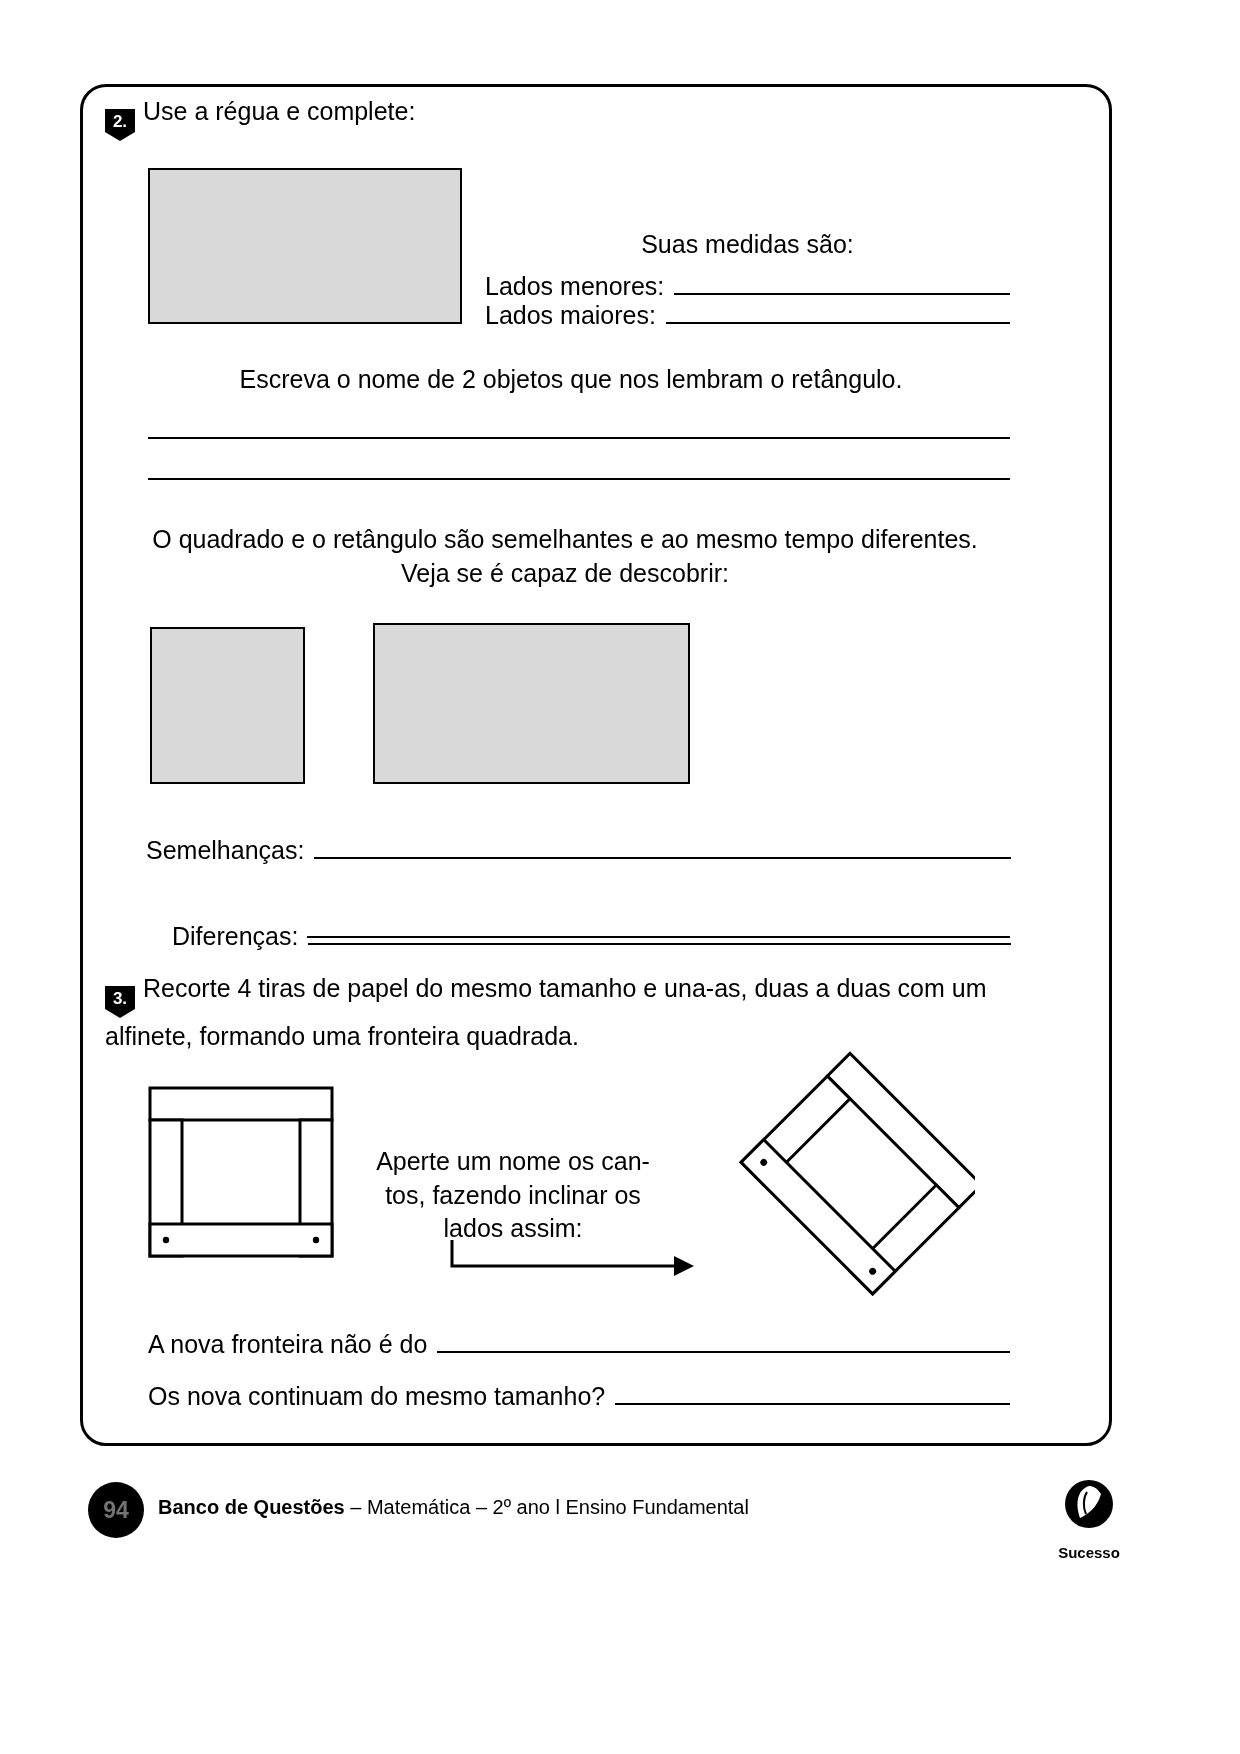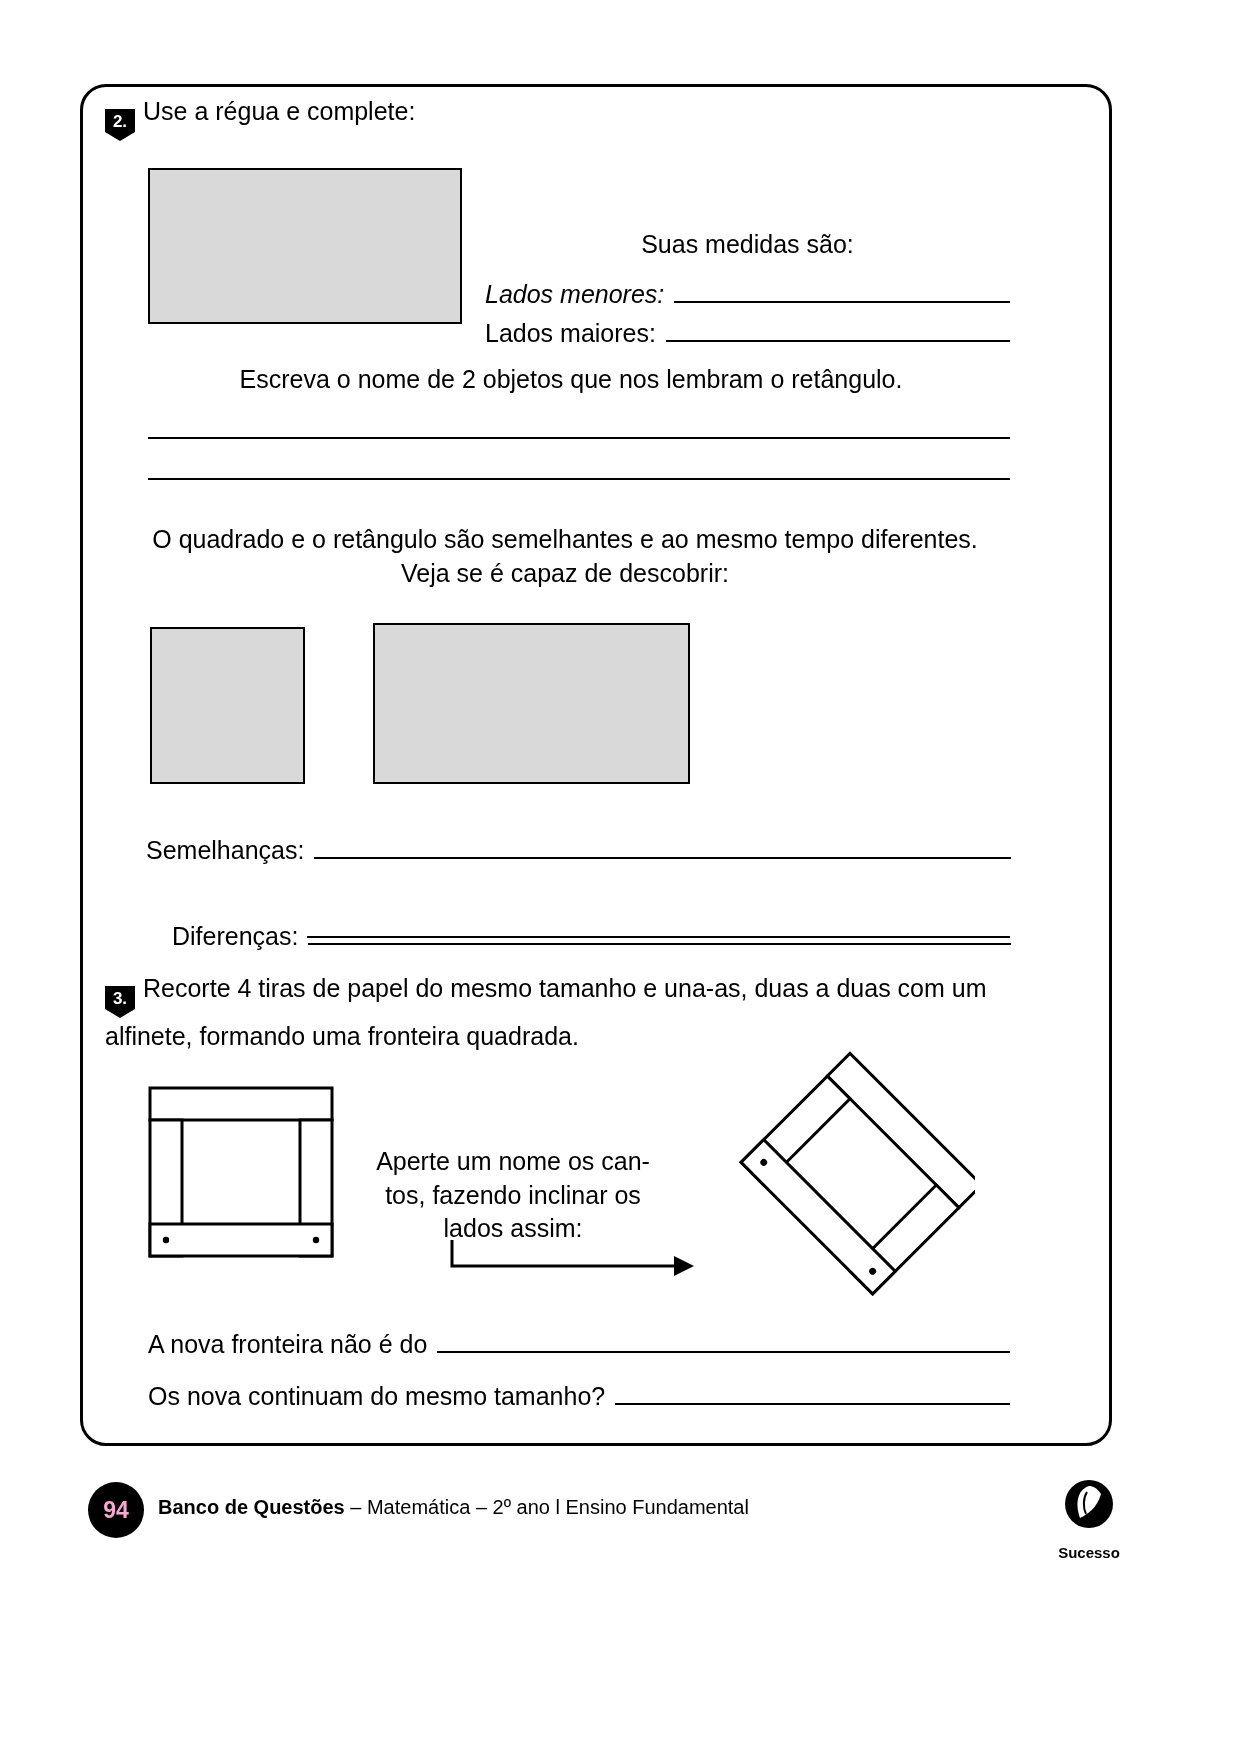--- a/index.html
+++ b/index.html
@@ -98,21 +98,21 @@
     height: 70px;
   }
   .page-num {
     position: absolute;
     left: 8px;
     top: 4px;
     width: 56px;
     height: 56px;
     border-radius: 50%;
     background: #000;
-    color: #f9a8d4;
+    color: #737373;
     font-size: 23px;
     font-weight: bold;
     display: flex;
     align-items: center;
     justify-content: center;
   }
   .footer-text {
     position: absolute;
     left: 78px;
     top: 18px;
@@ -147,26 +147,26 @@
   <p class="q-line">
     <span class="badge">2.</span><span>Use a régua e complete:</span>
   </p>
 </div>
 
 <div class="shape abs" style="left:148px; top:168px; width:314px; height:156px;"></div>
 
 <div class="abs" style="left:485px; top:228px; width:525px;">
   <div class="body-text">Suas medidas são:</div>
 
-  <div class="fill-row" style="margin-top:18px;font-style:italic;">
+  <div class="fill-row" style="margin-top:10px;">
     <span class="lbl">Lados menores:</span>
     <span class="ln"></span>
   </div>
 
-  <div class="fill-row" style="margin-top:10px;">
+  <div class="fill-row" style="margin-top:0;">
     <span class="lbl">Lados maiores:</span>
     <span class="ln"></span>
   </div>
 </div>
 
 <div class="abs" style="left:136px; top:363px; width:870px;">
   <div class="body-text">Escreva o nome de 2 objetos que nos lembram o retângulo.</div>
 </div>
 
 <div class="abs rule" style="left:148px; top:437px; width:862px;"></div>

